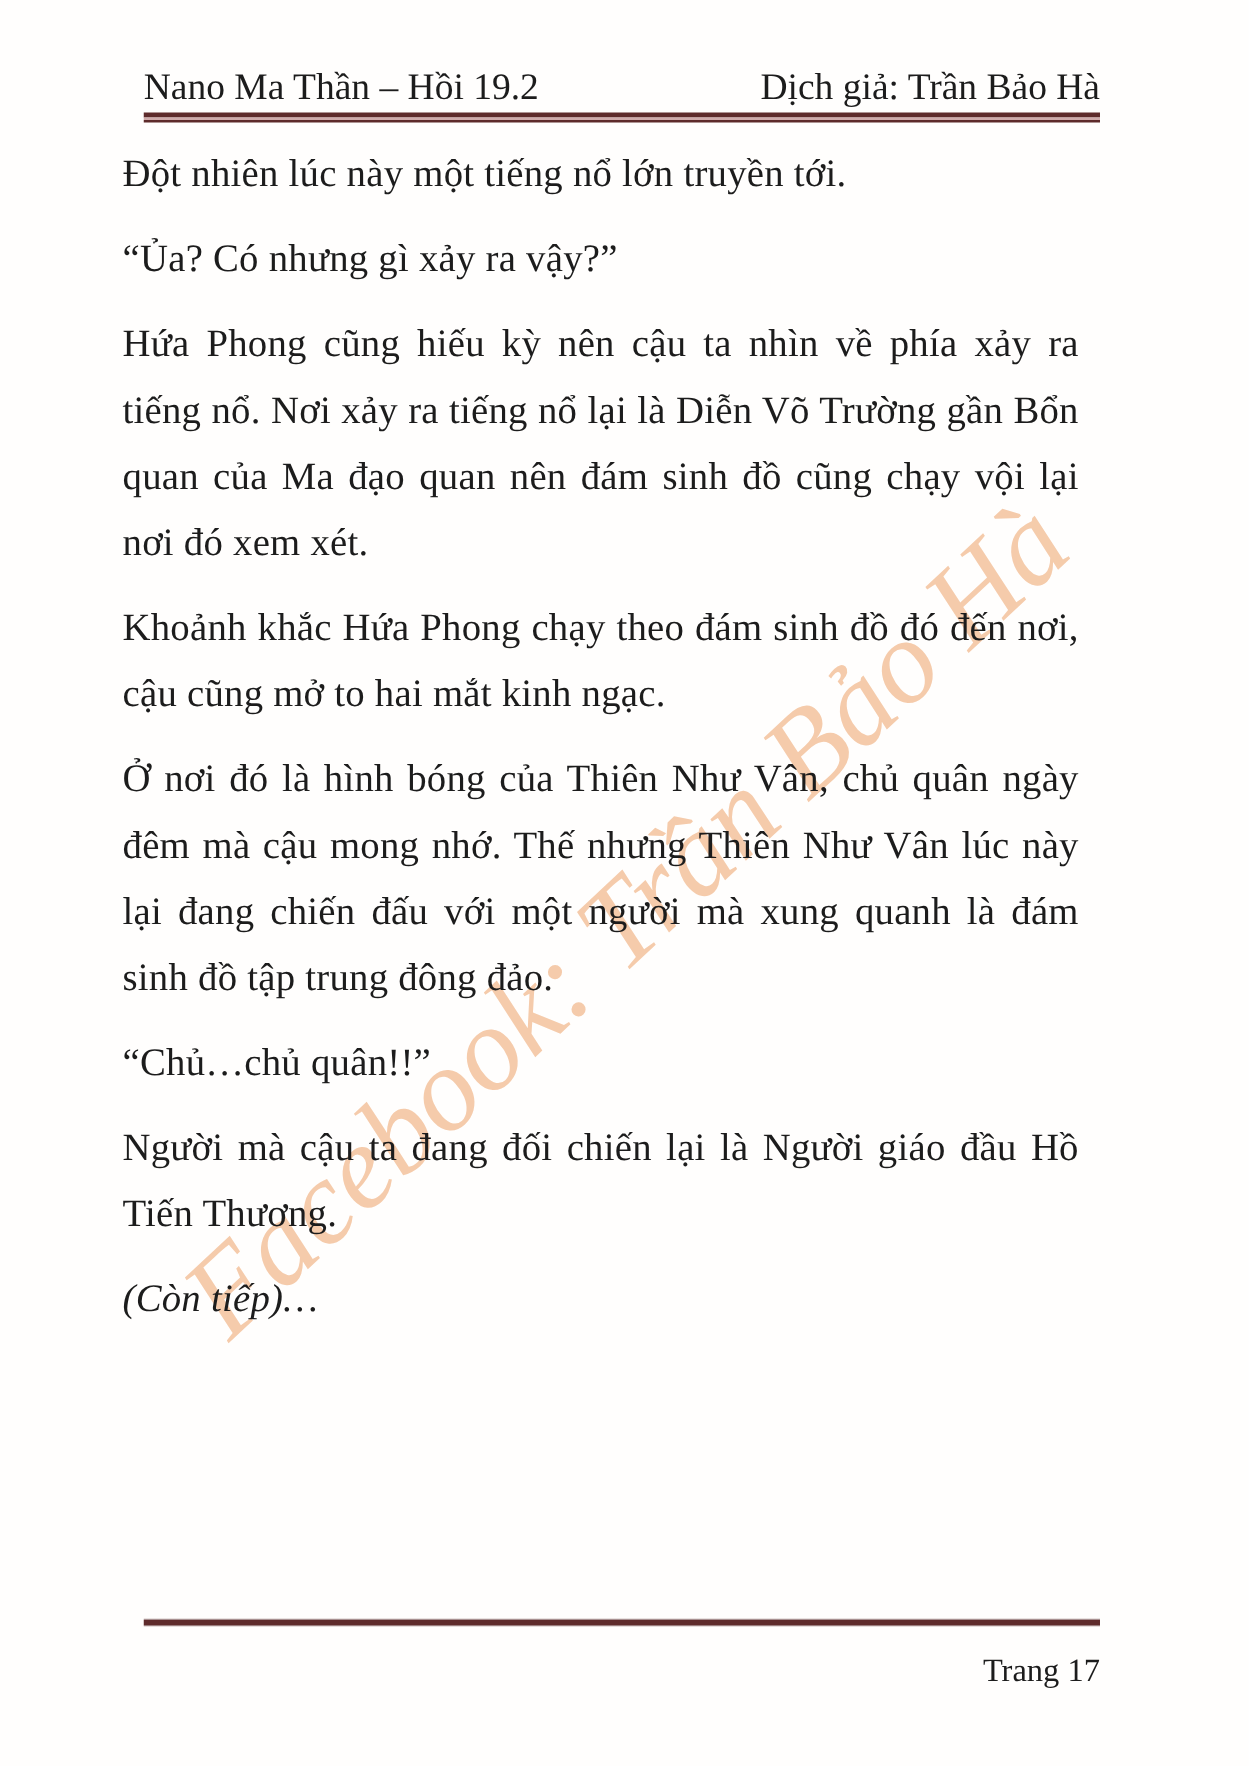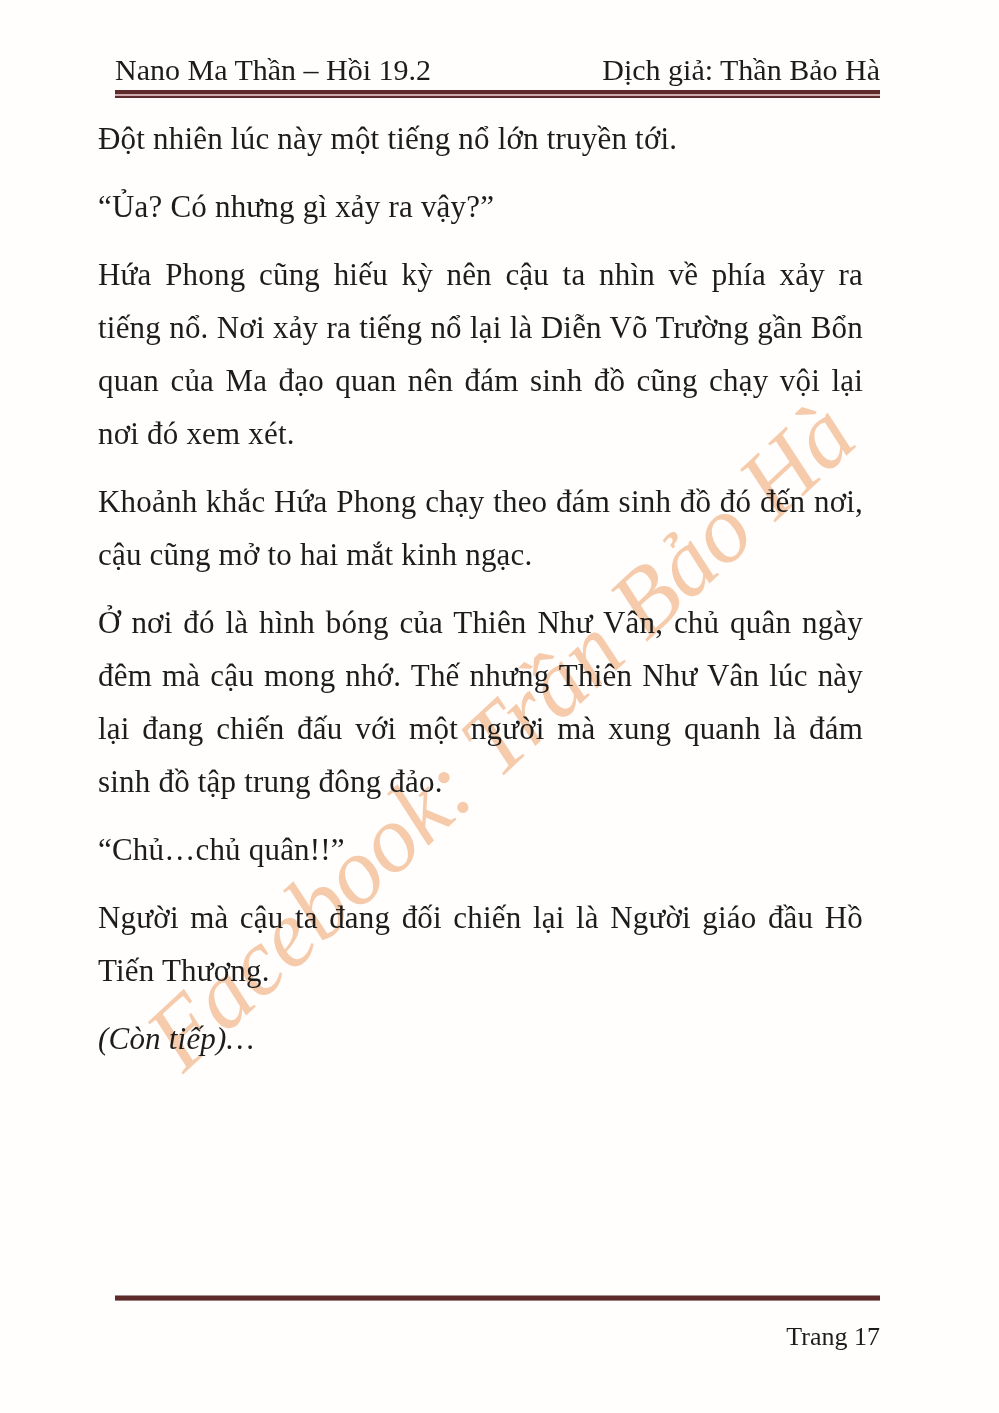--- a/index.html
+++ b/index.html
@@ -100,21 +100,21 @@
     margin-top: 14px;
   }
 </style>
 </head>
 <body>
 
 <div class="page" style="--rule-dark: #5e2b2b; --rule-light: #cfaaaa; --watermark-color: #eda269; --text-color: #1c1c1c;">
 
   <div class="header">
     <span>Nano Ma Thần – Hồi 19.2</span>
-    <span>Dịch giả: Thần Bảo Hà</span>
+    <span>Dịch giả: Trần Bảo Hà</span>
   </div>
 
   <div class="header-rule">
     <div class="thick"></div>
     <div class="gap"></div>
     <div class="thin"></div>
   </div>
 
   <div class="watermark">Facebook: Trần Bảo Hà</div>
 

